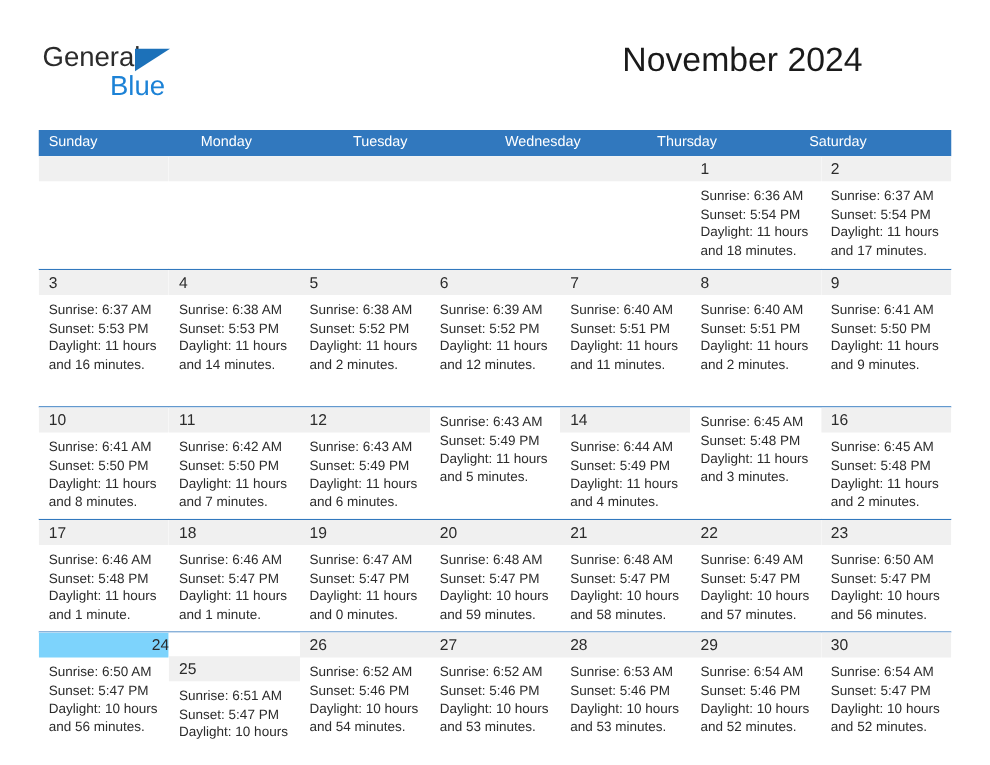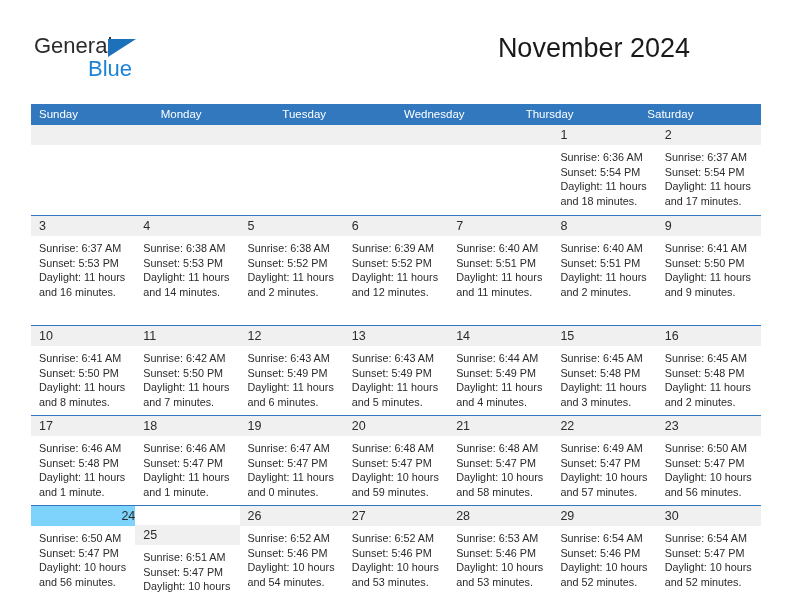--- a/index.html
+++ b/index.html
@@ -353,45 +353,39 @@
               <div class="daynum">12</div>
             </div>
             <div class="cell-body">
               <div class="cell-line">Sunrise: 6:43 AM</div>
               <div class="cell-line">Sunset: 5:49 PM</div>
               <div class="cell-line">Daylight: 11 hours</div>
               <div class="cell-line">and 6 minutes.</div>
             </div>
           </div>
           <div class="cell filled">
-            <div class="daynum-band" style="background: rgb(240, 240, 240);">
-              <div class="daynum">13</div>
-            </div>
             <div class="cell-body">
               <div class="cell-line">Sunrise: 6:43 AM</div>
               <div class="cell-line">Sunset: 5:49 PM</div>
               <div class="cell-line">Daylight: 11 hours</div>
               <div class="cell-line">and 5 minutes.</div>
             </div>
           </div>
           <div class="cell filled">
             <div class="daynum-band" style="background: rgb(240, 240, 240);">
               <div class="daynum">14</div>
             </div>
             <div class="cell-body">
               <div class="cell-line">Sunrise: 6:44 AM</div>
               <div class="cell-line">Sunset: 5:49 PM</div>
               <div class="cell-line">Daylight: 11 hours</div>
               <div class="cell-line">and 4 minutes.</div>
             </div>
           </div>
           <div class="cell filled">
-            <div class="daynum-band" style="background: rgb(240, 240, 240);">
-              <div class="daynum">15</div>
-            </div>
             <div class="cell-body">
               <div class="cell-line">Sunrise: 6:45 AM</div>
               <div class="cell-line">Sunset: 5:48 PM</div>
               <div class="cell-line">Daylight: 11 hours</div>
               <div class="cell-line">and 3 minutes.</div>
             </div>
           </div>
           <div class="cell filled">
             <div class="daynum-band" style="background: rgb(240, 240, 240);">
               <div class="daynum">16</div>

